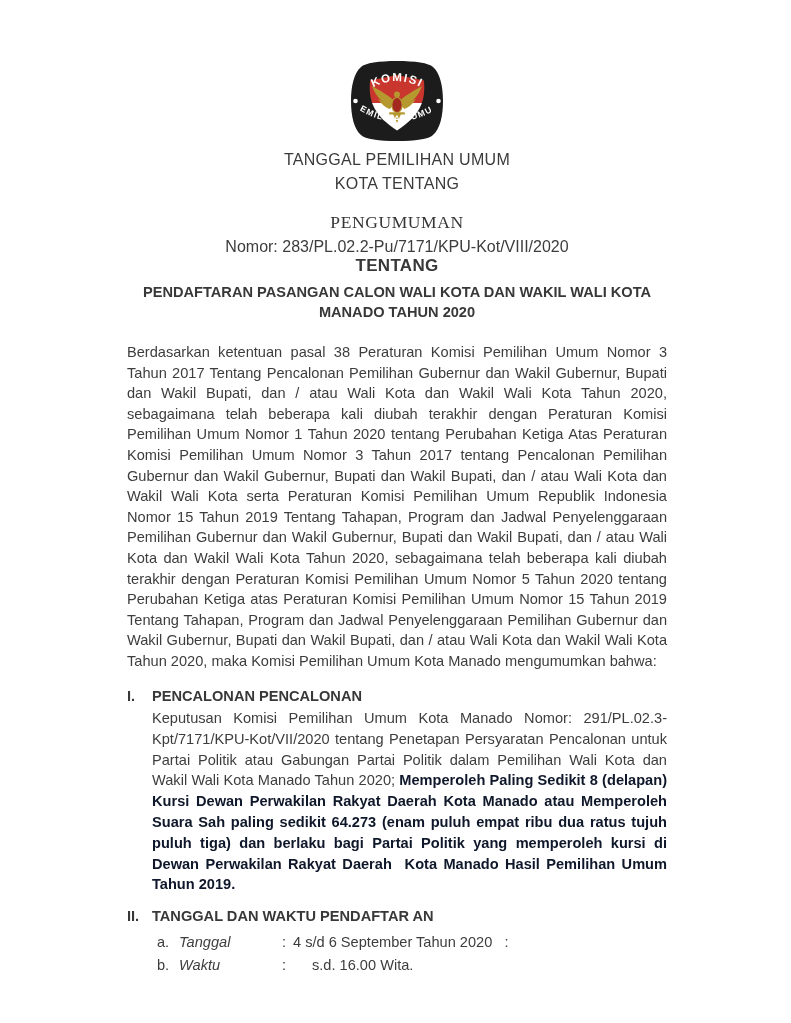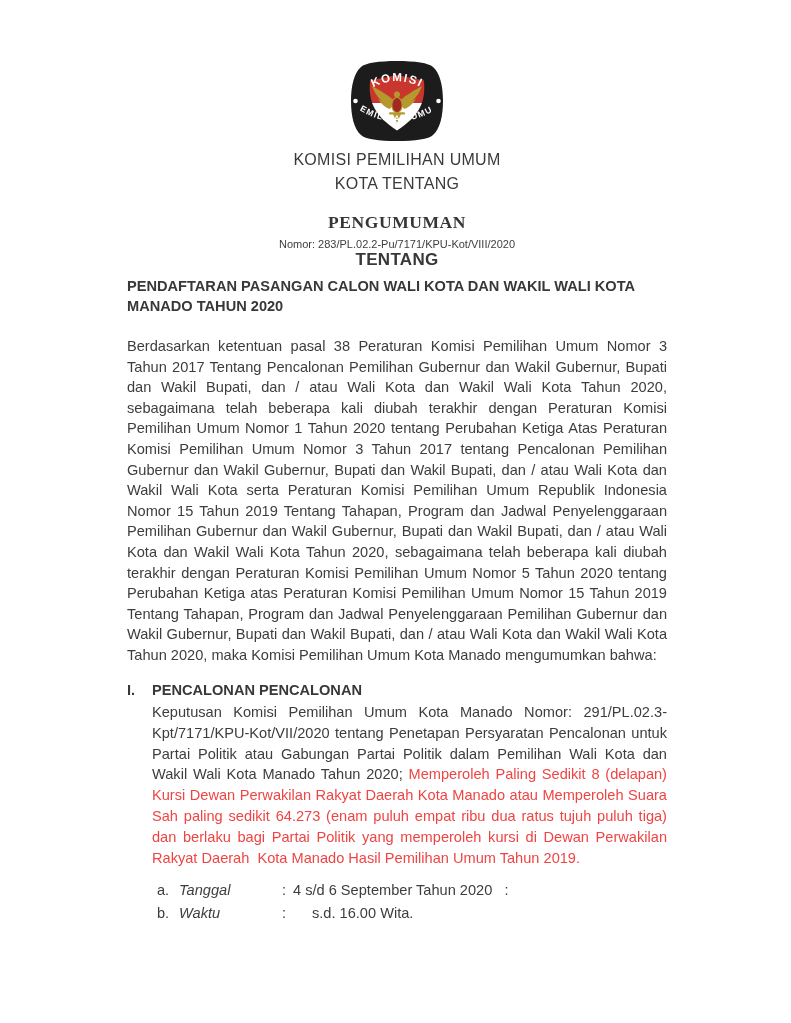--- a/index.html
+++ b/index.html
@@ -28,41 +28,41 @@
     font-size: 16px;
     line-height: 24px;
     letter-spacing: 0.3px;
     color: #3a3a3a;
   }
   
   .doc-type {
     margin-top: 16px;
     text-align: center;
     font-family: "Liberation Serif", serif;
-    font-weight: bold;
+    font-weight: normal;
     font-size: 17.5px;
     letter-spacing: 0.6px;
     color: #363636;
   }
   .doc-number {
     margin-top: 5px;
     text-align: center;
-    font-size: 11px;
+    font-size: 16px;
     color: #3d3d3d;
   }
   .about-label {
     text-align: center;
     font-weight: bold;
     font-size: 17px;
     letter-spacing: 0.3px;
     color: #383838;
   }
   .subject {
     margin-top: 7px;
-    text-align: left;
+    text-align: center;
     font-weight: bold;
     font-size: 14.6px;
     line-height: 19.5px;
     color: #383838;
   }
   
   .intro {
     margin-top: 20px;
     font-size: 14.6px;
     line-height: 20.6px;
@@ -78,21 +78,21 @@
     color: #383838;
   }
   .sec-num { flex: 0 0 25px; }
   .sec-body {
     margin-top: 1px;
     padding-left: 25px;
     font-size: 14.6px;
     line-height: 20.8px;
     text-align: justify;
   }
-  .sec-body .b { font-weight: normal; color: #ef4444; }
+  .sec-body .b { font-weight: bold; color: #0f172a; }
   
   .sched { margin-top: 4px; }
   .sched-row {
     display: flex;
     padding-left: 30px;
     font-size: 14.6px;
     line-height: 23px;
   }
   .sched-marker { flex: 0 0 22px; }
   .sched-label  { flex: 0 0 103px; font-style: italic; }
@@ -138,21 +138,21 @@
           <textPath href="#topArc" startOffset="50%" text-anchor="middle">KOMISI</textPath>
         </text>
         <text font-family="Liberation Sans, sans-serif" font-size="8.6" font-weight="bold" fill="#ffffff" letter-spacing="1.2">
           <textPath href="#bottomArc" startOffset="50%" text-anchor="middle">PEMILIHAN UMUM</textPath>
         </text>
 
         <circle cx="8.5" cy="41" r="2.3" fill="#ffffff"></circle>
         <circle cx="91.5" cy="41" r="2.3" fill="#ffffff"></circle>
       </svg>
     </div>
-    <div class="org-line">KOMISI PEMILIHAN UMUM</div>
+    <div class="org-line">TANGGAL PEMILIHAN UMUM</div>
     <div class="org-line">KOTA TENTANG</div>
   </div>
 
   <div class="doc-type">PENGUMUMAN</div>
   <div class="doc-number">Nomor: 283/PL.02.2-Pu/7171/KPU-Kot/VIII/2020</div>
   <div class="about-label">TENTANG</div>
   <div class="subject">
     <div>PENDAFTARAN PASANGAN CALON WALI KOTA DAN WAKIL WALI KOTA</div>
     <div>MANADO TAHUN 2020</div>
   </div>
@@ -161,20 +161,24 @@
 
   <div class="section">
     <div class="sec-head">
       <span class="sec-num">I.</span>
       <span>PENCALONAN PENCALONAN</span>
     </div>
     <div class="sec-body"><span>Keputusan Komisi Pemilihan Umum Kota Manado Nomor: 291/PL.02.3-Kpt/7171/KPU-Kot/VII/2020 tentang Penetapan Persyaratan Pencalonan untuk Partai Politik atau Gabungan Partai Politik dalam Pemilihan Wali Kota dan Wakil Wali Kota Manado Tahun 2020; </span><span class="b">Memperoleh Paling Sedikit 8 (delapan) Kursi Dewan Perwakilan Rakyat Daerah Kota Manado atau Memperoleh Suara Sah paling sedikit 64.273 (enam puluh empat ribu dua ratus tujuh puluh tiga) dan berlaku bagi Partai Politik yang memperoleh kursi di Dewan Perwakilan Rakyat Daerah &nbsp;Kota Manado Hasil Pemilihan Umum Tahun 2019.</span></div>
   </div>
 
   <div class="section">
+    <div class="sec-head">
+      <span class="sec-num">II.</span>
+      <span>TANGGAL DAN WAKTU PENDAFTAR AN</span>
+    </div>
 
     <div class="sched">
       <div class="sched-row">
         <span class="sched-marker">a.</span>
         <span class="sched-label">Tanggal</span>
         <span class="sched-colon">:</span>
         <span class="sched-value">4 s/d 6 September Tahun 2020&nbsp;&nbsp; :</span>
       </div>
       <div class="sched-row">
         <span class="sched-marker">b.</span>

